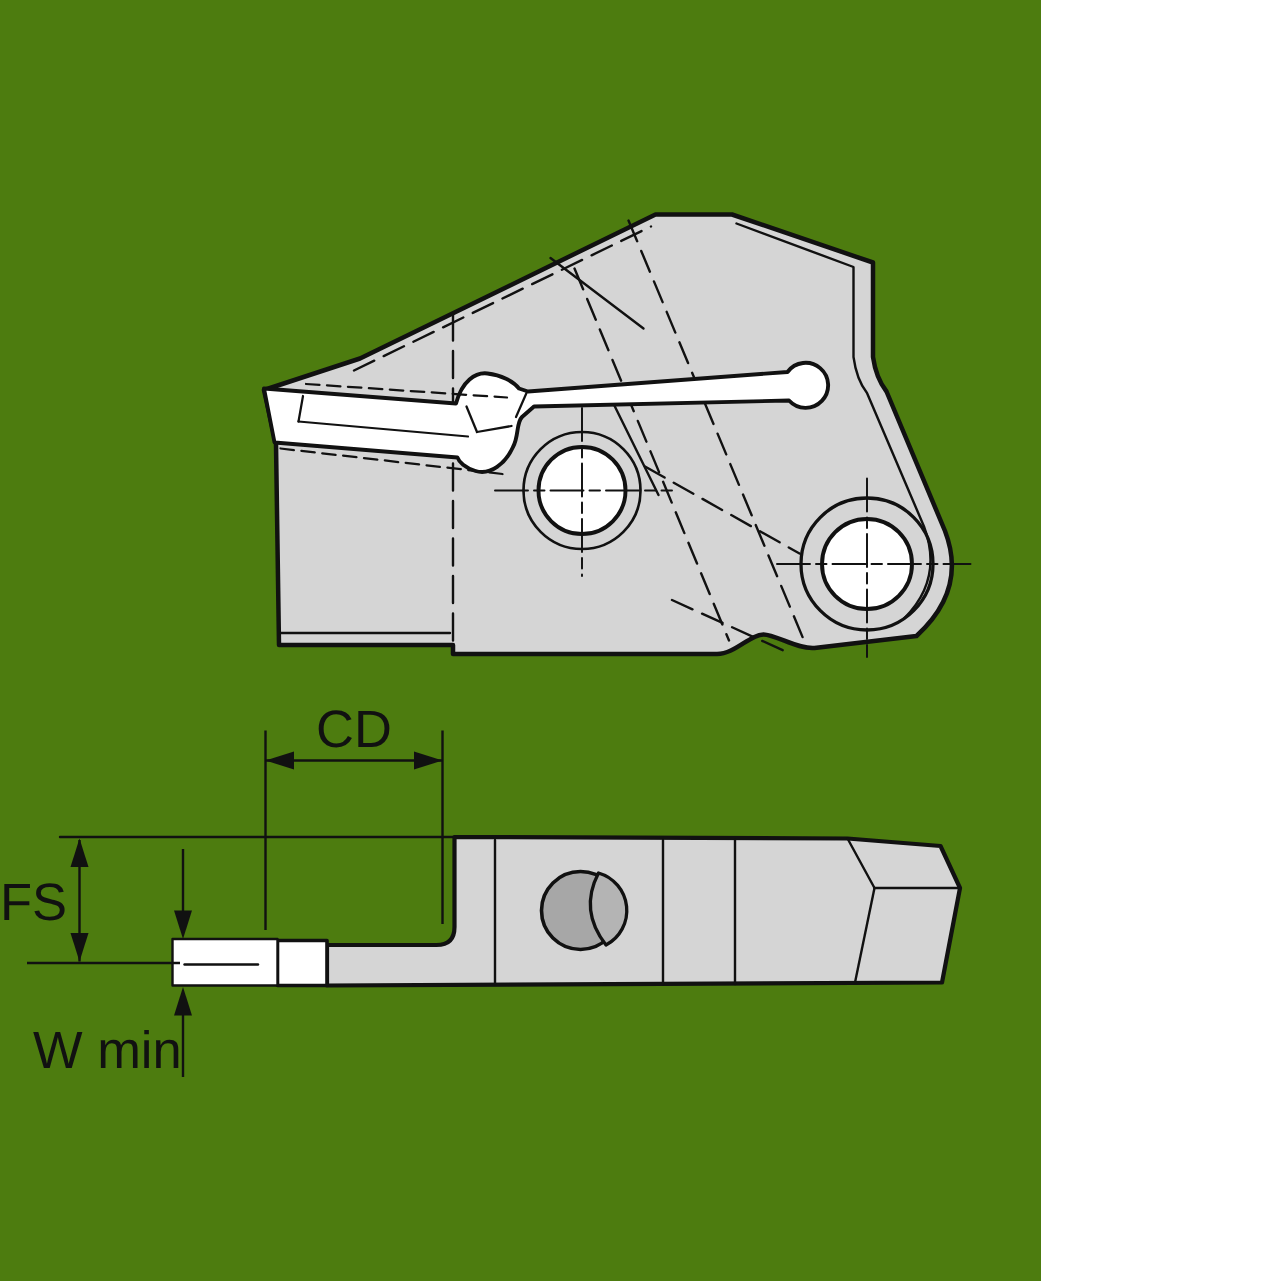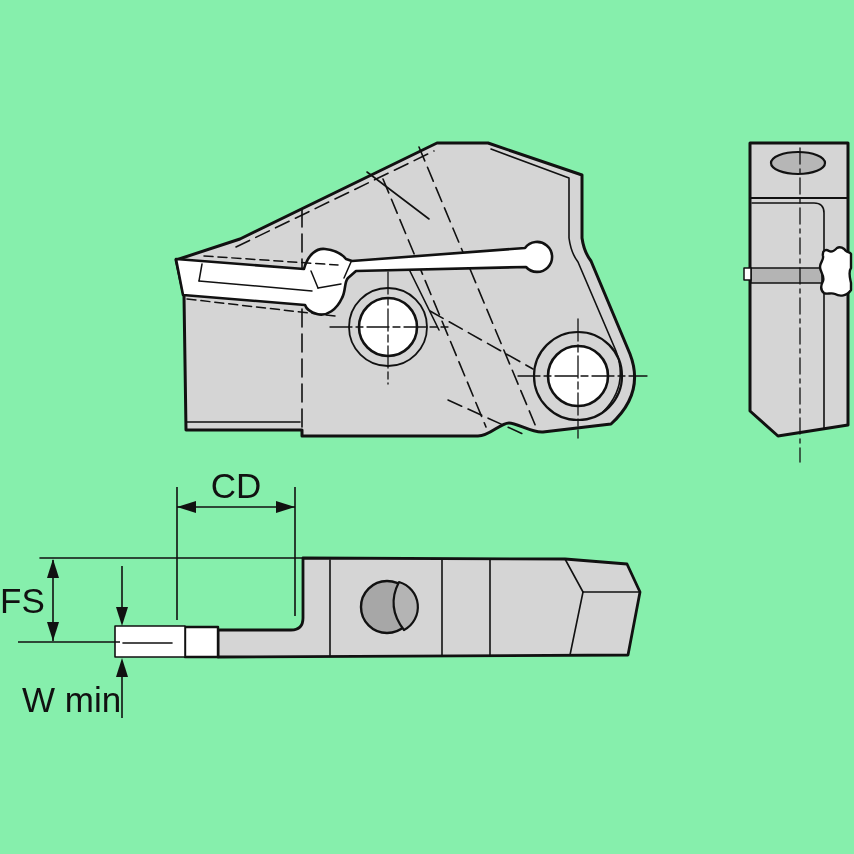--- a/index.html
+++ b/index.html
@@ -1,19 +1,19 @@
 <!DOCTYPE html>
 <html><head>
 <meta charset="utf-8">
 <style>
   html,body{margin:0;padding:0;background:#ffffff;}
   #canvas{
     position:relative;
-    width:854px;height:854px;
-    background:#86efac;
+    width:694px;height:854px;
+    background:#4d7c0f;
     font-family:"Liberation Sans", sans-serif;
     overflow:hidden;
   }
   svg{display:block;}
   .dim-text{
     font-family:"Liberation Sans", sans-serif;
     font-size:35px;
     fill:#111111;
   }
 </style>

